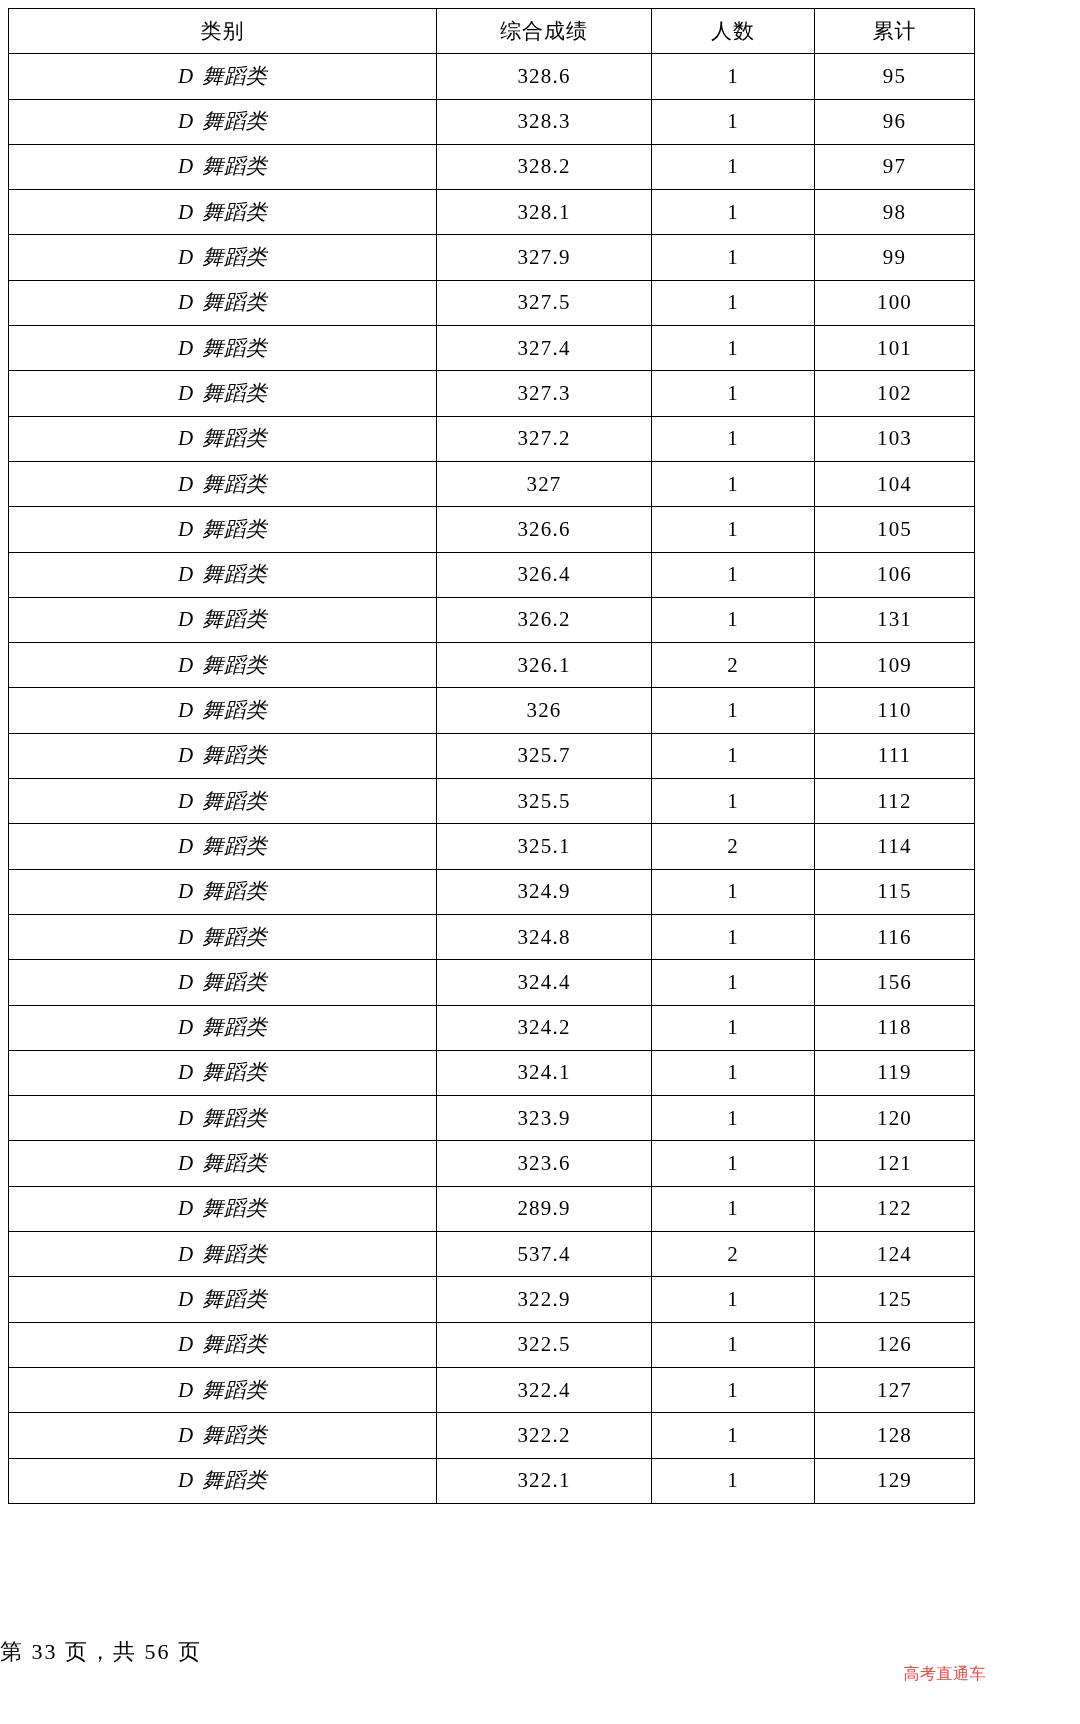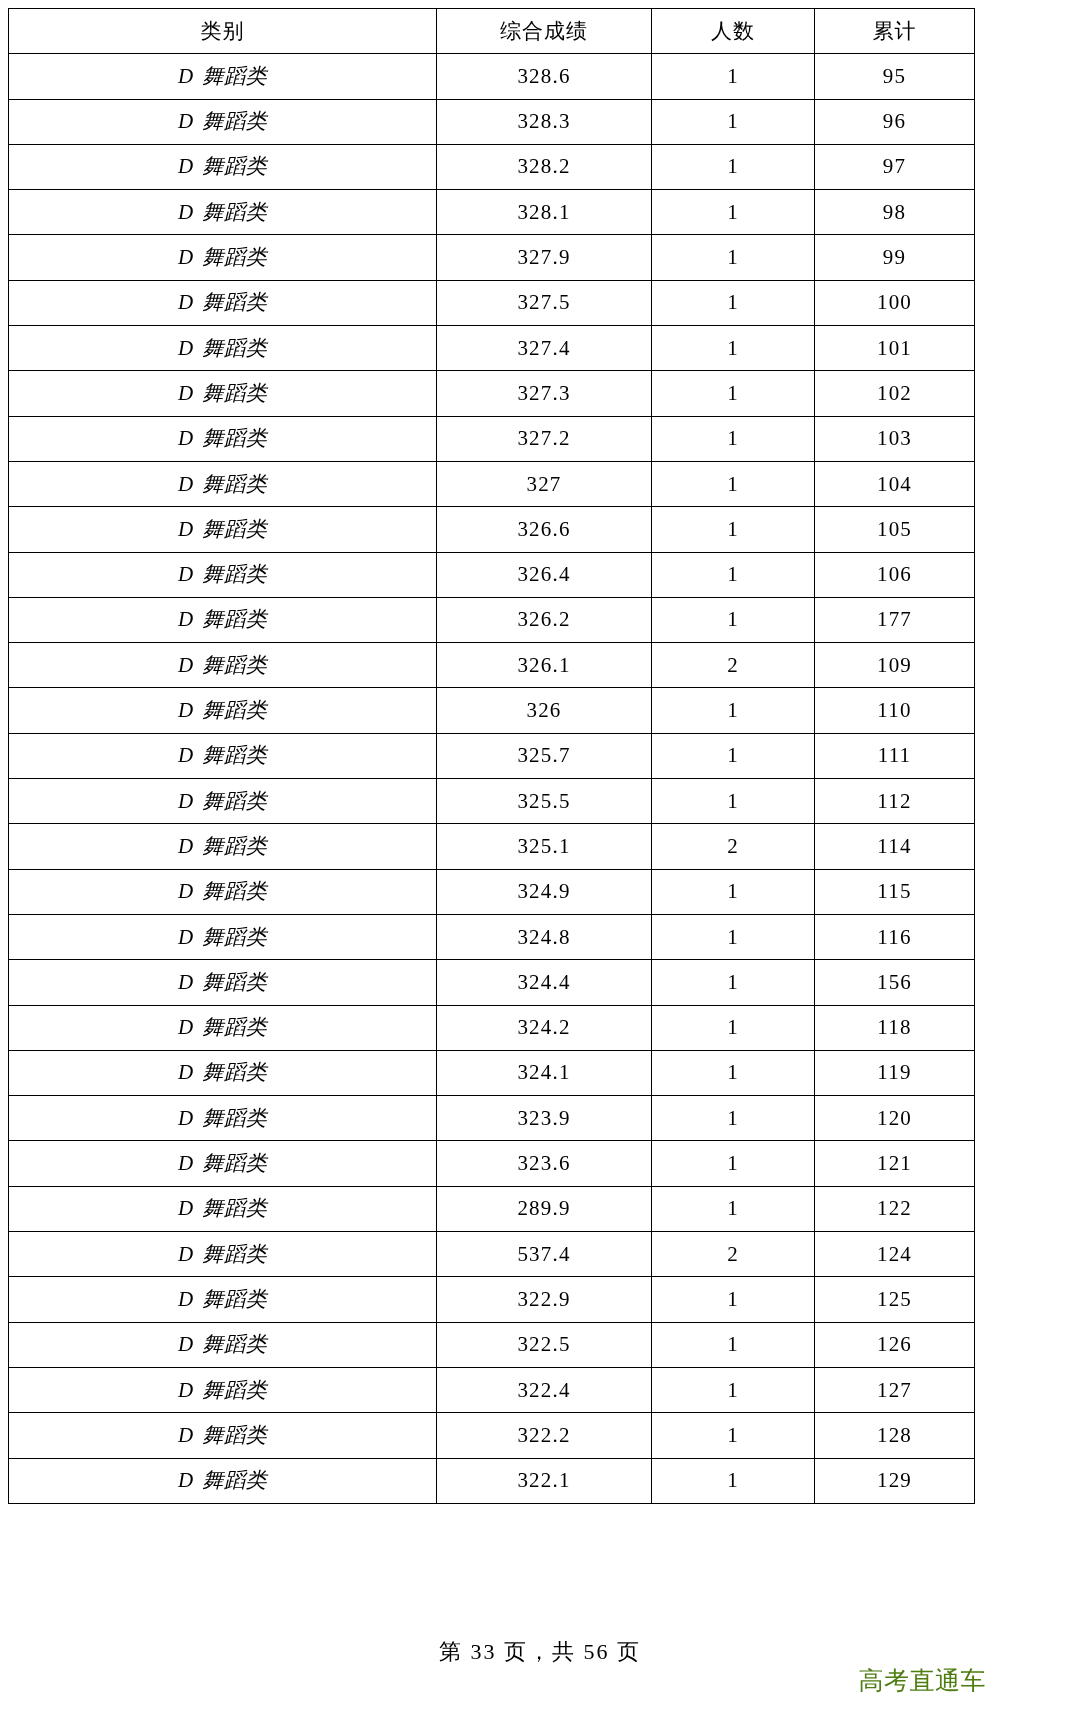--- a/index.html
+++ b/index.html
@@ -65,31 +65,31 @@
   .num-cell {
     font-family: "Liberation Serif", "DejaVu Serif", serif;
     font-size: 22px;
     letter-spacing: 1.2px;
   }
   .footer {
     position: absolute;
     left: 0;
     top: 1637px;
     width: 1080px;
-    text-align: center;
+    text-align: left;
     font-size: 22px;
     letter-spacing: 2px;
   }
   .watermark {
     position: absolute;
     right: 18px;
     top: 1664px;
     font-family: Liberation Serif, serif;
-    font-size: 25px;
-    color: #4d7c0f;
+    font-size: 16px;
+    color: #ef4444;
     letter-spacing: 0.5px;
   }
 </style>
 </head>
 <body>
 
 <div class="page">
 
   <table class="score-table">
     <colgroup>
@@ -176,21 +176,21 @@
         <tr>
           <td class="cat-cell"><span class="cat-prefix">D</span><span>舞蹈类</span></td>
           <td class="num-cell">326.4</td>
           <td class="num-cell">1</td>
           <td class="num-cell">106</td>
         </tr>
         <tr>
           <td class="cat-cell"><span class="cat-prefix">D</span><span>舞蹈类</span></td>
           <td class="num-cell">326.2</td>
           <td class="num-cell">1</td>
-          <td class="num-cell">177</td>
+          <td class="num-cell">131</td>
         </tr>
         <tr>
           <td class="cat-cell"><span class="cat-prefix">D</span><span>舞蹈类</span></td>
           <td class="num-cell">326.1</td>
           <td class="num-cell">2</td>
           <td class="num-cell">109</td>
         </tr>
         <tr>
           <td class="cat-cell"><span class="cat-prefix">D</span><span>舞蹈类</span></td>
           <td class="num-cell">326</td>

